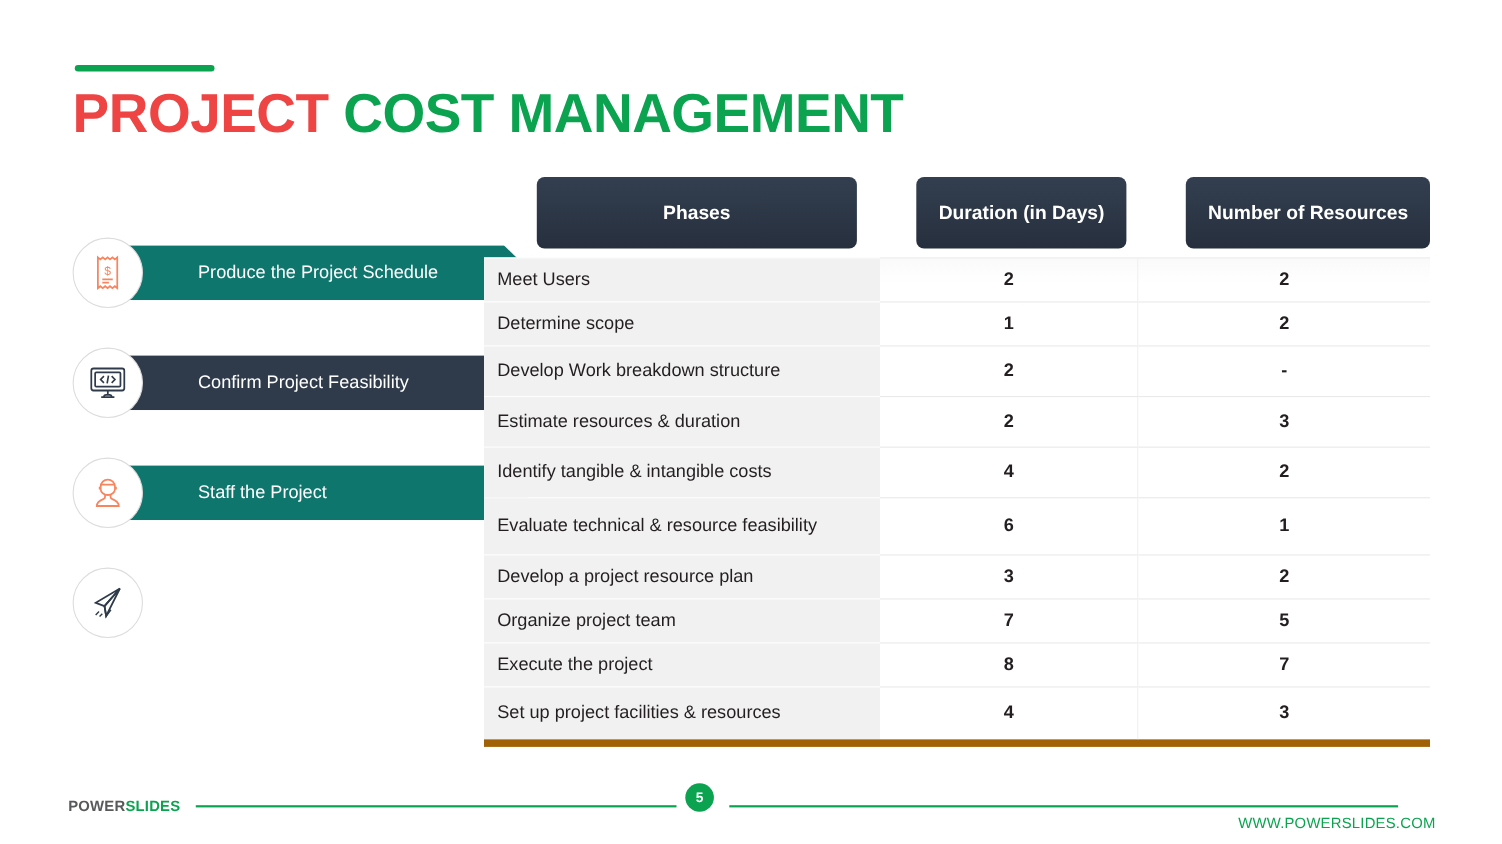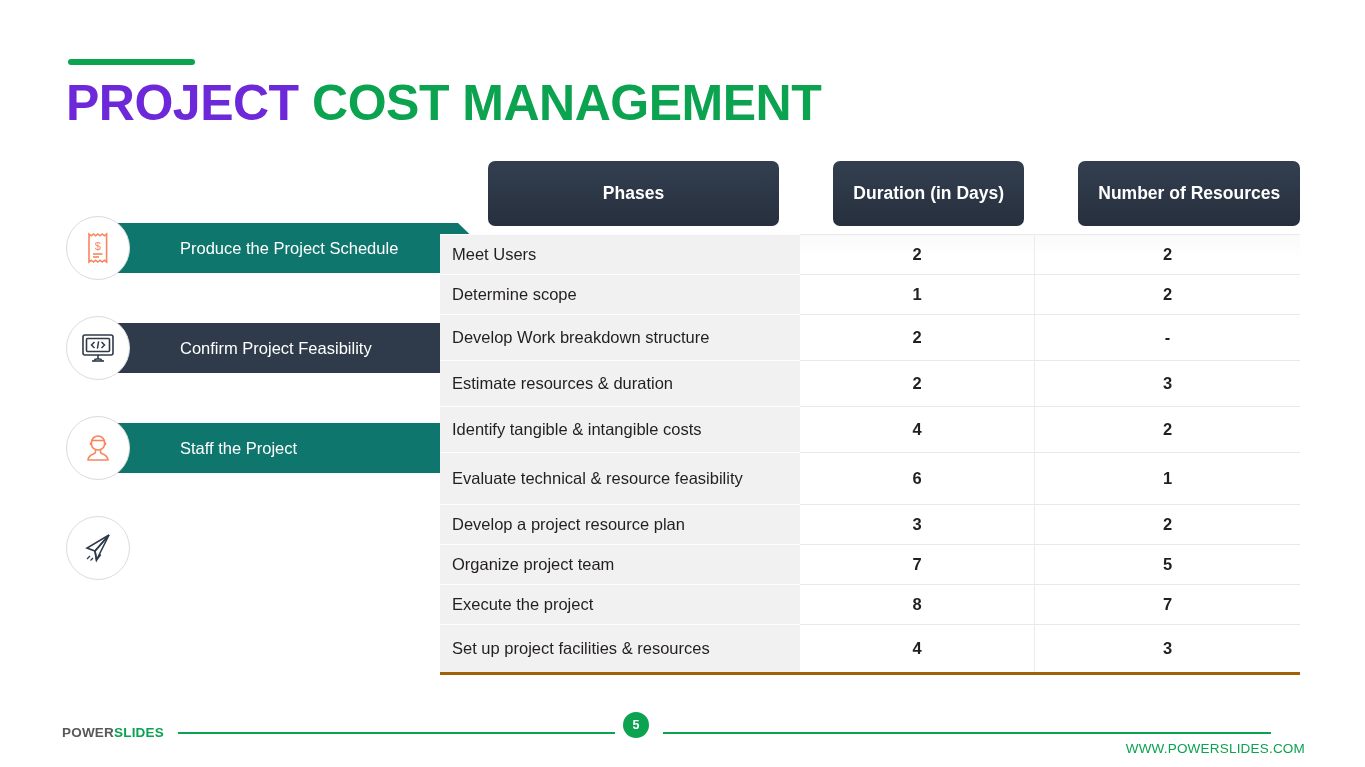--- a/index.html
+++ b/index.html
@@ -16,21 +16,21 @@
     position: absolute; left: 68px; top: 59px;
     width: 127px; height: 6px;
     background: #0ba350; border-radius: 3px;
   }
   .title {
     position: absolute; left: 66px; top: 74px;
     font-size: 50px; font-weight: bold;
     letter-spacing: -0.5px; white-space: nowrap;
     font-family: "Liberation Sans", sans-serif;
   }
-  .title .t-dark { color: #6d28d9; }
+  .title .t-dark { color: #ef4444; }
   .title .t-green { color: #0ba350; }
 
   
   .steps { position: absolute; left: 66px; top: 216px; width: 360px; }
   .step { position: relative; height: 64px; margin-bottom: 36px; }
   .step:last-child { margin-bottom: 0; }
 
   .step-arrow {
     position: absolute; left: 34px; top: 7px;
     width: 384px; height: 50px;
@@ -61,21 +61,21 @@
     background: linear-gradient(180deg,#333f50 0%, #262f3d 100%);
     border-radius: 7px;
     color: #ffffff; font-size: 17.5px; font-weight: bold;
     display: flex; align-items: center; justify-content: center;
     height: 65px; text-align: center; margin-left: 48px;
   }
   .th.c1 { width: 348px; }
   .th.c2 { width: 229px; }
   .th.c3 { width: 265px; }
 
-  .tbody { margin-top: 8px; border-bottom: 3px solid #a16207; }
+  .tbody { margin-top: 8px; border-bottom: 7px solid #a16207; }
   .tr { display: flex; align-items: stretch; }
   .td {
     display: flex; align-items: center;
     font-size: 16.5px; color: #231f20;
     border-top: 1px solid #e9e9e9;
   }
   .td.phase {
     width: 360px; background: #f1f1f1;
     padding-left: 12px; border-top: 1px solid #fdfdfd;
     color: #231f20;

